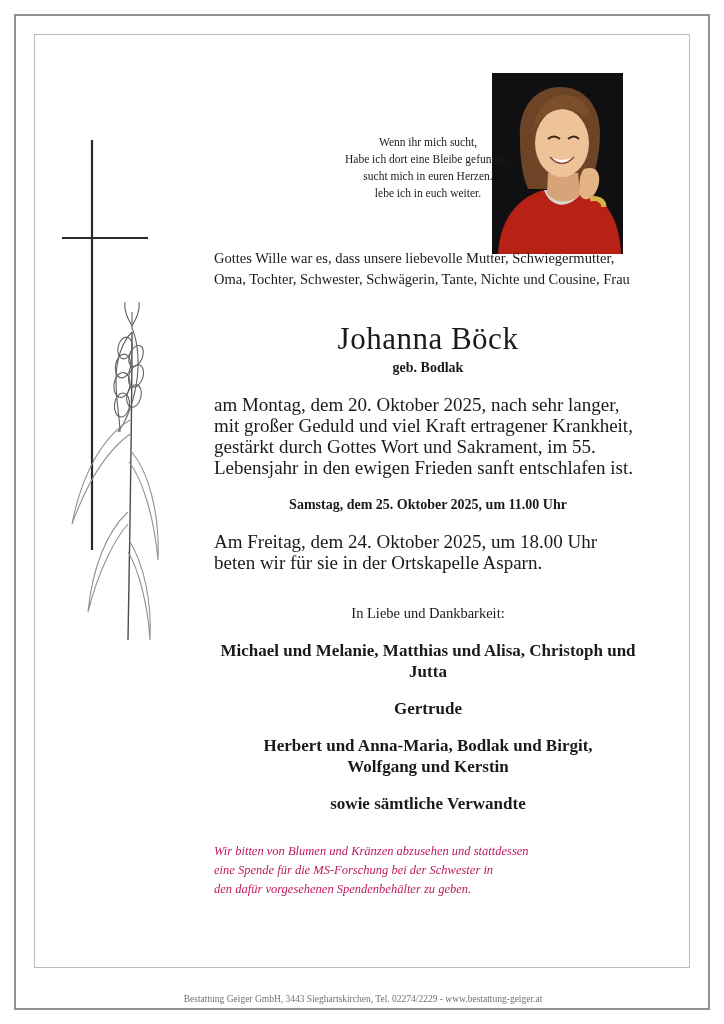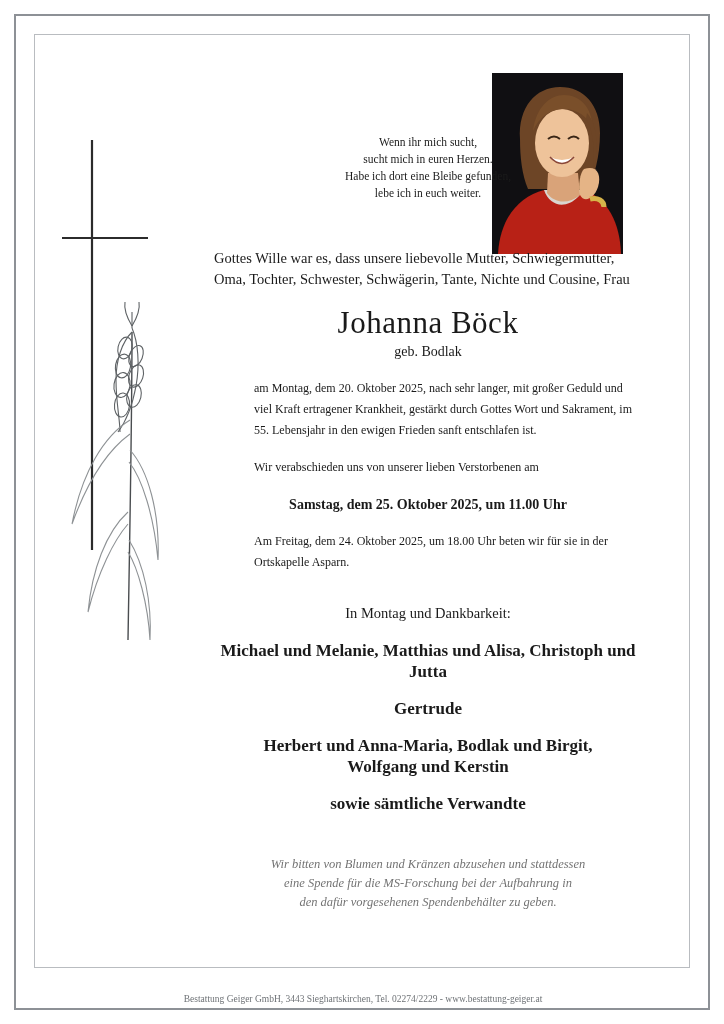--- a/index.html
+++ b/index.html
@@ -74,43 +74,42 @@
     font-size: 11.5px;
     line-height: 17px;
     color: #1b1b1b;
     margin-bottom: 46px;
     margin-top: 24px;
   }
   .intro {
     font-size: 14.5px;
     line-height: 21px;
     text-align: left;
-    margin-bottom: 14px;
+    margin-bottom: 30px;
     font-family: Liberation Serif, serif;
   }
   .name {
     text-align: center;
     font-size: 31px;
     line-height: 38px;
     font-weight: normal;
     letter-spacing: 0.5px;
     margin: 6px 0 2px 0;
   }
   .maiden {
     text-align: center;
     font-size: 14px;
-    font-weight: normal;
+    font-weight: bold;
     margin-bottom: 18px;
   }
   .para {
-    font-size: 12px;
+    font-size: 19px;
     line-height: 21px;
     text-align: left;
     margin-bottom: 16px;
-    margin-left: 40px;
   }
   .bold-center {
     text-align: center;
     font-size: 14px;
     font-weight: bold;
     line-height: 21px;
     margin-bottom: 16px;
   }
   .thanks-head {
     text-align: center;
@@ -120,26 +119,26 @@
     margin-bottom: 16px;
   }
   .family-line {
     text-align: center;
     font-size: 17px;
     font-weight: bold;
     line-height: 21px;
     margin-bottom: 16px;
   }
   .closing {
-    text-align: center;
+    text-align: left;
     font-size: 12.5px;
     font-style: italic;
     line-height: 19px;
-    margin-top: 41px;
-    color: #737373;
+    margin-top: 28px;
+    color: #be185d;
   }
   .footer {
     position: absolute;
     left: 2px;
     right: 0;
     bottom: 20px;
     text-align: center;
     font-size: 9.5px;
     color: #6e7276;
     font-family: "Liberation Serif", serif;
@@ -211,51 +210,50 @@
       <path d="M92 96 C 104 92, 110 100, 106 114 C 102 126, 92 130, 88 122 C 86 112, 88 100, 92 96 Z" fill="#e5b486"></path>
 
       <path d="M98 126 C 106 124, 112 128, 112 134" stroke="#d6b44a" stroke-width="5" fill="none"></path>
     </svg>
   </div>
 
   <div class="content">
 
     <div class="verse">
       <div>Wenn ihr mich sucht,</div>
+      <div>Habe ich dort eine Bleibe gefunden,</div>
       <div>sucht mich in euren Herzen.</div>
-      <div>Habe ich dort eine Bleibe gefunden,</div>
       <div>lebe ich in euch weiter.</div>
     </div>
 
     <div class="intro">Gottes Wille war es, dass unsere liebevolle Mutter, Schwiegermutter, Oma, Tochter, Schwester, Schwägerin, Tante, Nichte und Cousine, Frau</div>
 
     <div class="name">Johanna Böck</div>
     <div class="maiden">geb. Bodlak</div>
 
     <div class="para">am Montag, dem 20. Oktober 2025, nach sehr langer, mit großer Geduld und viel Kraft ertragener Krankheit, gestärkt durch Gottes Wort und Sakrament, im 55. Lebensjahr in den ewigen Frieden sanft entschlafen ist.</div>
 
-    <div class="para">Wir verabschieden uns von unserer lieben Verstorbenen am</div>
 
     <div class="bold-center">Samstag, dem 25. Oktober 2025, um 11.00 Uhr</div>
 
 
     <div class="para">Am Freitag, dem 24. Oktober 2025, um 18.00 Uhr beten wir für sie in der Ortskapelle Asparn.</div>
 
-    <div class="thanks-head">In Montag und Dankbarkeit:</div>
+    <div class="thanks-head">In Liebe und Dankbarkeit:</div>
 
     <div class="family-line">Michael und Melanie, Matthias und Alisa, Christoph und Jutta</div>
     <div class="family-line">Gertrude</div>
     <div class="family-line">
       <div>Herbert und Anna-Maria, Bodlak und Birgit,</div>
       <div>Wolfgang und Kerstin</div>
     </div>
     <div class="family-line">sowie sämtliche Verwandte</div>
 
     <div class="closing">
       <div>Wir bitten von Blumen und Kränzen abzusehen und stattdessen</div>
-      <div>eine Spende für die MS-Forschung bei der Aufbahrung in</div>
+      <div>eine Spende für die MS-Forschung bei der Schwester in</div>
       <div>den dafür vorgesehenen Spendenbehälter zu geben.</div>
     </div>
   </div>
 
   <div class="footer">Bestattung Geiger GmbH, 3443 Sieghartskirchen, Tel. 02274/2229 - www.bestattung-geiger.at</div>
 
 </div>
 
 </body></html>

